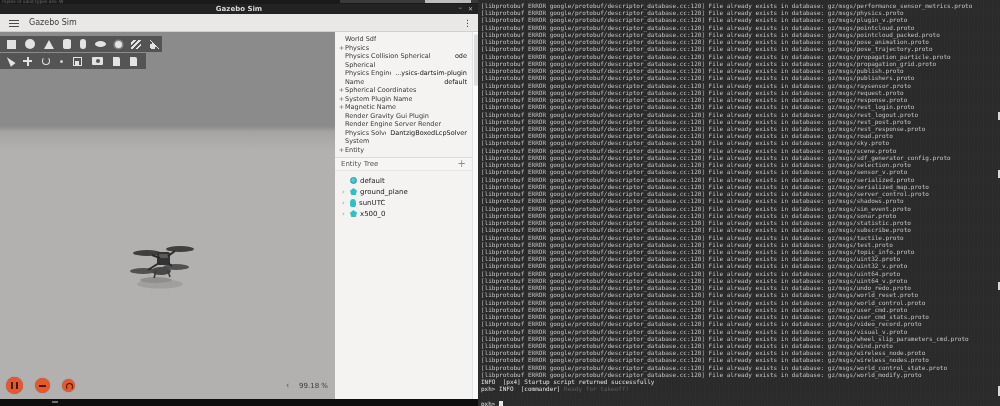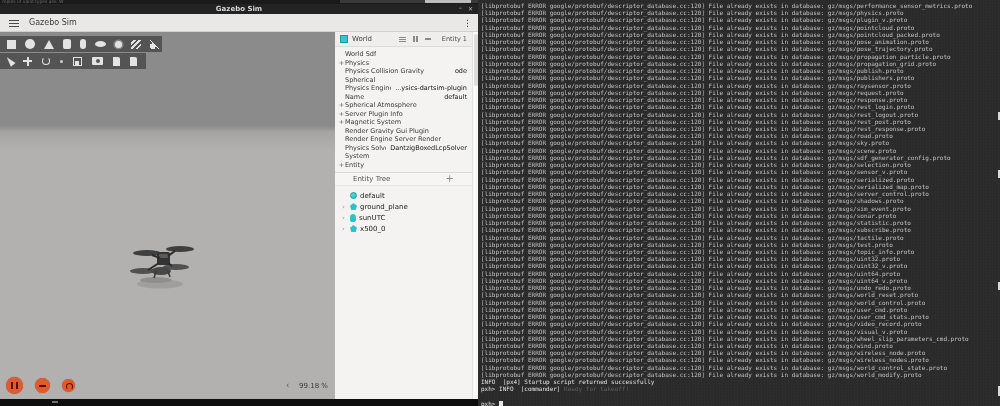--- a/index.html
+++ b/index.html
@@ -82,21 +82,21 @@
   .hdr-pause-icon { width:5px; height:6px; background:linear-gradient(90deg,#8a8a8a 0 1.6px, transparent 1.6px 3.4px, #8a8a8a 3.4px 5px); }
   .hdr-collapse-icon { width:6px; height:1.6px; background:#8a8a8a; }
   .insp-header .entity-label { font-size:6.5px; color:#4a4a4a; margin-left:7px; }
 
   .insp-rows { padding-top:3px; }
   .insp-row { display:flex; align-items:flex-start; height:8.5px; padding:0 5px 0 3px; font-size:6.5px; color:#3a3a3a; }
   .insp-expand { width:7px; color:#666; flex:0 0 auto; text-align:center; }
   .insp-label { white-space:nowrap; overflow:hidden; }
   .insp-value { margin-left:auto; font-weight:normal; color:#161616; white-space:nowrap; padding-left:4px; }
 
-  .ent-header { margin-top:3px; height:14px; display:flex; align-items:center; padding:0 18px; font-size:7px; color:#555;
+  .ent-header { margin-top:3px; height:14px; display:flex; align-items:center; padding:0 6px; font-size:7px; color:#555;
     border-top:1px solid #dbdad8; border-bottom:1px solid #e6e5e3; background:#f6f5f4; }
   .ent-add { margin-left:auto; font-size:10px; color:#8a8a8a; line-height:10px; }
   .ent-items { padding-top:4px; }
   .ent-item { display:flex; align-items:center; gap:3px; height:11px; padding-left:7px; font-size:7px; color:#222; }
   .ent-chev { width:5px; color:#999; font-size:7px; flex:0 0 auto; }
   .ent-icon { flex:0 0 auto; }
   .icon-world { width:7px; height:7px; border-radius:50%; background:radial-gradient(circle at 35% 35%, #5fd6da, #22b7bd); border:0.5px solid #189a9f; }
   .icon-model { width:7px; height:7px; background:#2ec2c8; clip-path:polygon(50% 0, 100% 38%, 82% 100%, 18% 100%, 0 38%); }
   .icon-light { width:6px; height:8px; background:#2ec2c8; border-radius:50% 50% 35% 35%; }
 
@@ -186,74 +186,64 @@
             <span class="pb-btn b2 glyph-step"></span>
             <span class="pb-btn b3 glyph-speed"></span>
           </div>
         <div class="rtf">
           <span class="chev">‹</span>
           <span>99.18 %</span>
         </div>
       </div>
 
       <div class="inspector">
-        <div class="insp-header">
-          <span class="cube-icon"></span>
-          <span class="world-label">World</span>
-          <span class="hdr-icons">
-            <span class="hdr-menu-icon"></span>
-            <span class="hdr-pause-icon"></span>
-            <span class="hdr-collapse-icon"></span>
-          </span>
-          <span class="entity-label">Entity 1</span>
-        </div>
         <div class="insp-rows">
             <div class="insp-row">
               <span class="insp-expand"></span>
               <span class="insp-label">World Sdf</span>
               <span class="insp-value"></span>
             </div>
             <div class="insp-row">
               <span class="insp-expand">+</span>
               <span class="insp-label">Physics</span>
               <span class="insp-value"></span>
             </div>
             <div class="insp-row">
               <span class="insp-expand"></span>
-              <span class="insp-label">Physics Collision Gravity</span>
+              <span class="insp-label">Physics Collision Spherical</span>
               <span class="insp-value">ode</span>
             </div>
             <div class="insp-row">
               <span class="insp-expand"></span>
               <span class="insp-label">Spherical</span>
               <span class="insp-value"></span>
             </div>
             <div class="insp-row">
               <span class="insp-expand"></span>
               <span class="insp-label">Physics Engine Plugin</span>
               <span class="insp-value">...ysics-dartsim-plugin</span>
             </div>
             <div class="insp-row">
               <span class="insp-expand"></span>
               <span class="insp-label">Name</span>
               <span class="insp-value">default</span>
             </div>
             <div class="insp-row">
               <span class="insp-expand">+</span>
-              <span class="insp-label">Spherical Atmosphere</span>
-              <span class="insp-value"></span>
-            </div>
-            <div class="insp-row">
-              <span class="insp-expand">+</span>
-              <span class="insp-label">Server Plugin Info</span>
-              <span class="insp-value"></span>
-            </div>
-            <div class="insp-row">
-              <span class="insp-expand">+</span>
-              <span class="insp-label">Magnetic System</span>
+              <span class="insp-label">Spherical Coordinates</span>
+              <span class="insp-value"></span>
+            </div>
+            <div class="insp-row">
+              <span class="insp-expand">+</span>
+              <span class="insp-label">System Plugin Name</span>
+              <span class="insp-value"></span>
+            </div>
+            <div class="insp-row">
+              <span class="insp-expand">+</span>
+              <span class="insp-label">Magnetic Name</span>
               <span class="insp-value"></span>
             </div>
             <div class="insp-row">
               <span class="insp-expand"></span>
               <span class="insp-label">Render Gravity Gui Plugin</span>
               <span class="insp-value"></span>
             </div>
             <div class="insp-row">
               <span class="insp-expand"></span>
               <span class="insp-label">Render Engine Server Render</span>

